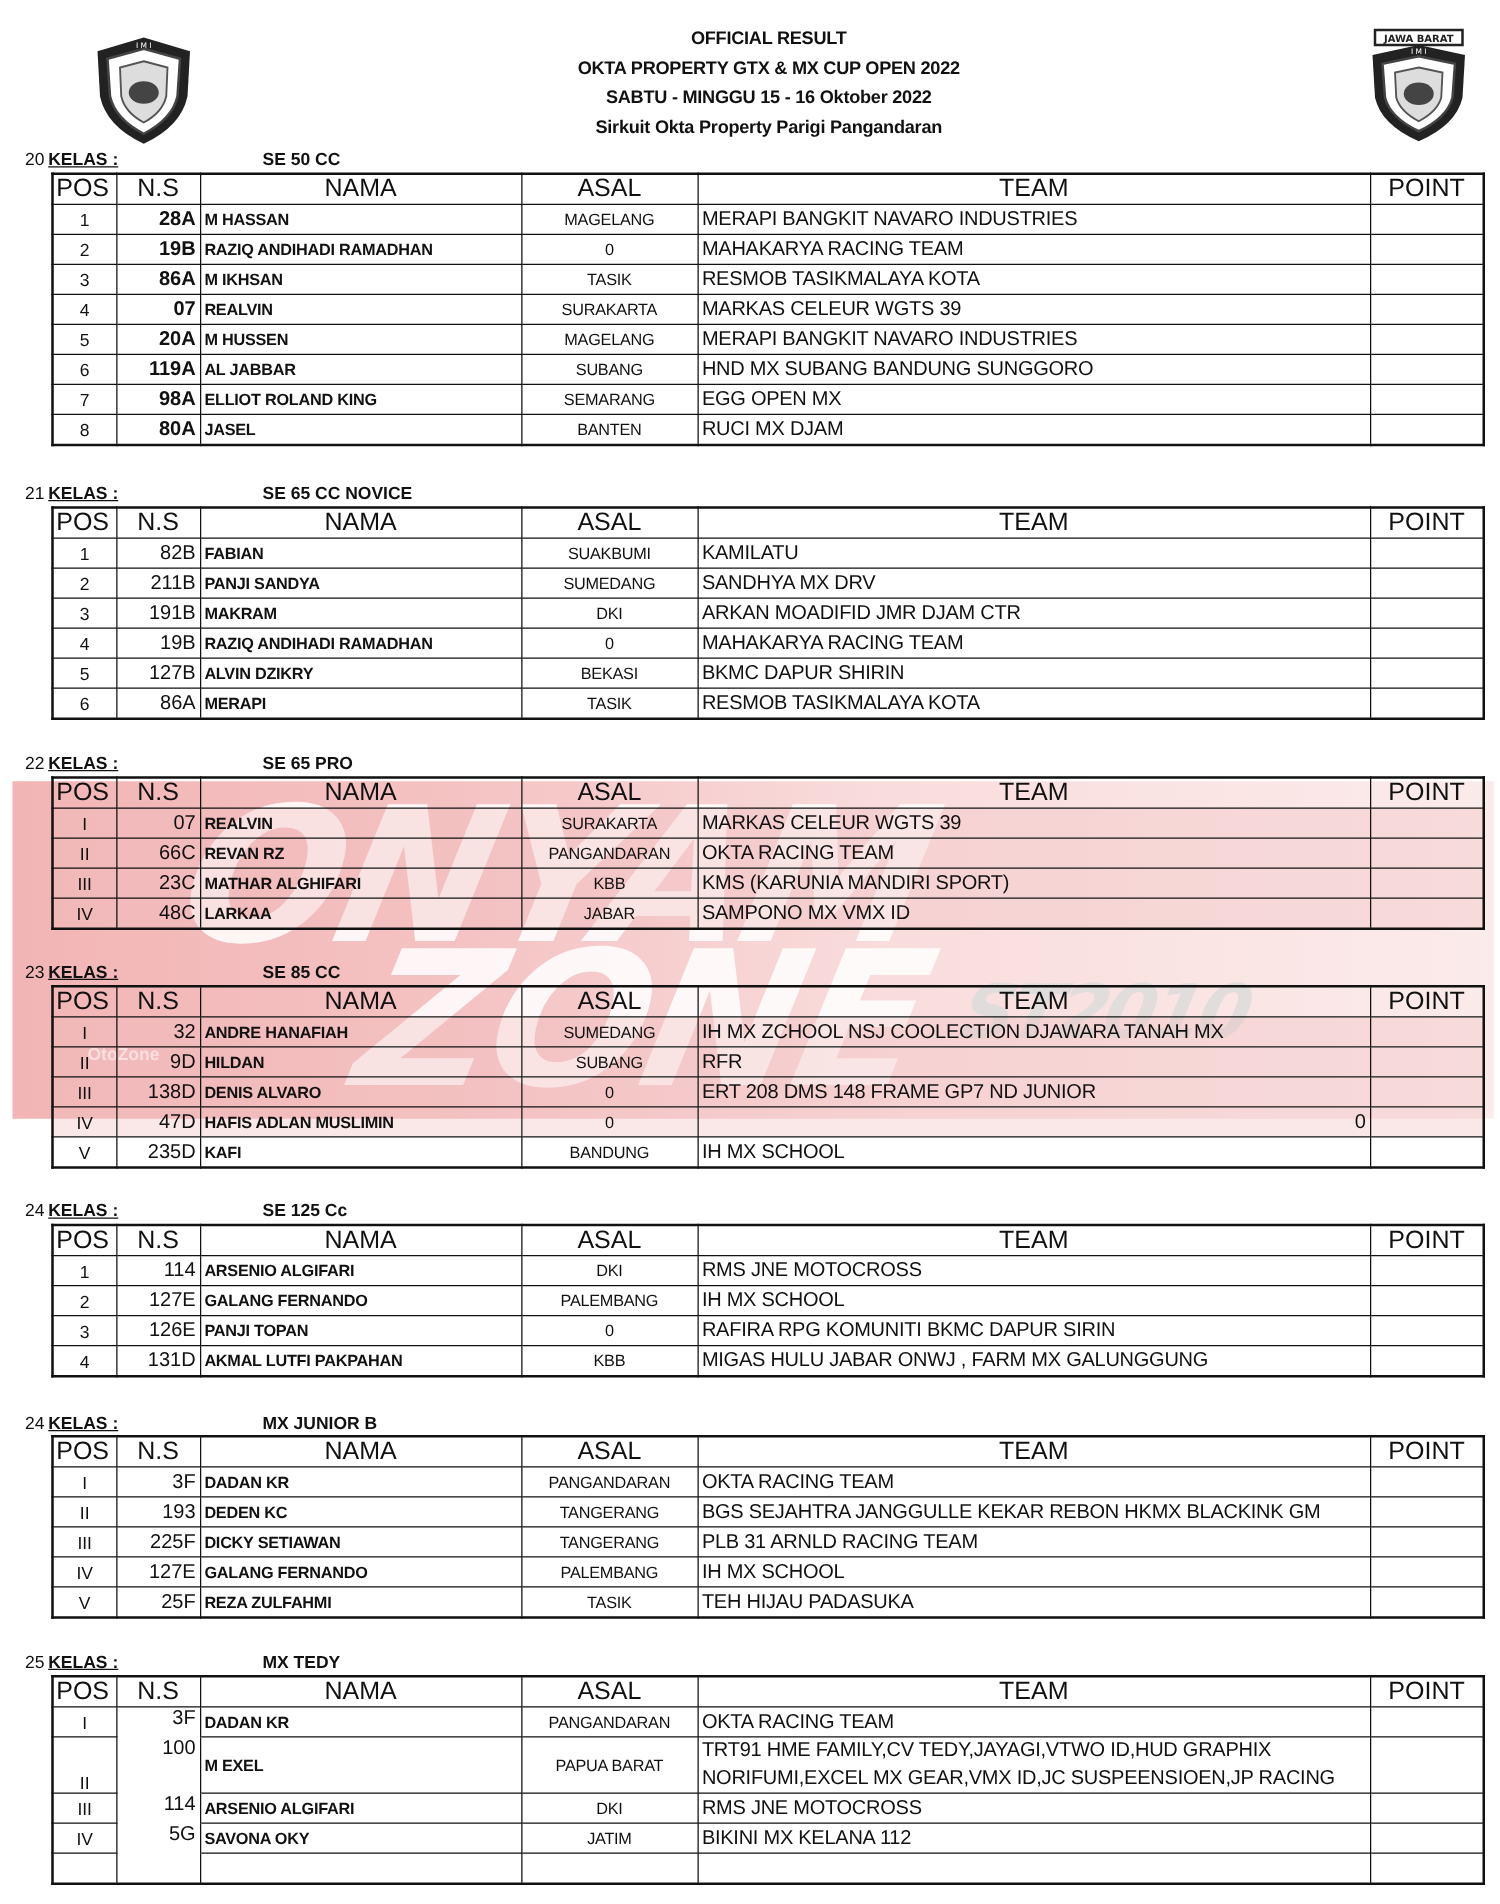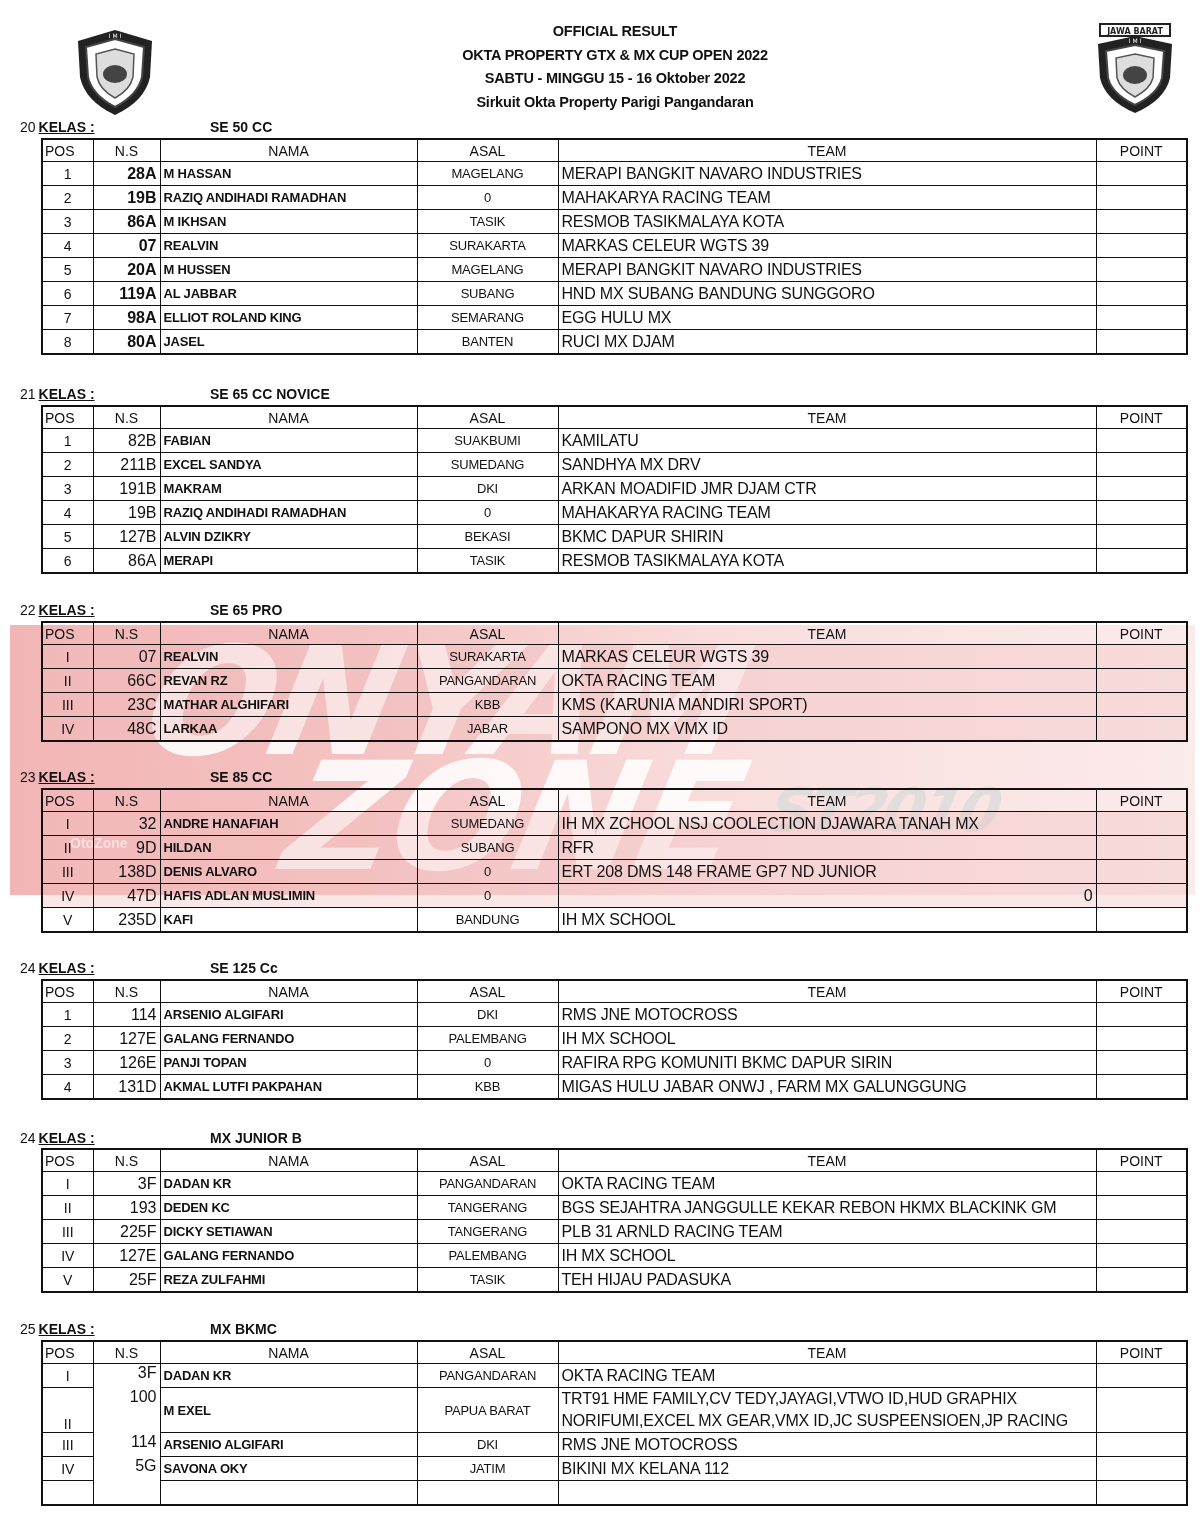--- a/index.html
+++ b/index.html
@@ -29,21 +29,21 @@
   .logo-left { left: 70px; top: 27px; width: 90px; height: 90px; }
   .logo-right { left: 1090px; top: 20px; width: 90px; height: 95px; }
   .kelas-line { position: absolute; left: 20px; height: 18px; font-size: 14px; font-weight: bold; white-space: nowrap; }
   .kelas-line .num { font-weight: normal; font-size: 14px; }
   .kelas-line .lbl { margin-left: 3px; text-decoration: underline; }
   .kelas-line .cls { position: absolute; left: 142px; top: 0; margin-left: 48px; }
 
   table.res { position: absolute; left: 41px; border-collapse: collapse; table-layout: fixed; width: 1145px;
     border: 2px solid #111; }
   table.res td, table.res th { border: 1.5px solid #111; padding: 0 3px; height: 23px; overflow: hidden; white-space: nowrap; }
-  table.res th { font-weight: normal; font-size: 14px; text-align: center; padding-top: 0; height: 21px; }
+  table.res th { font-weight: normal; font-size: 20px; text-align: center; padding-top: 0; height: 21px; }
   table.res th.pos { text-align: left; padding-left: 2px; }
   table.res td.pos { text-align: center; font-size: 14px; }
   table.res td.ns { text-align: right; font-size: 16px; }
   table.res td.ns.bold { font-weight: bold; }
   table.res td.nama { font-weight: bold; font-size: 13px; letter-spacing: -0.2px; }
   table.res td.asal { text-align: center; font-size: 13px; letter-spacing: -0.2px; }
   table.res td.team { font-size: 16px; letter-spacing: -0.2px; }
   table.res td.team.right { text-align: right; }
   table.res td.point { }
   table.res td.team.multi { white-space: normal; line-height: 22px; height: 44px; }
@@ -150,21 +150,21 @@
           <td class="nama">AL JABBAR</td>
           <td class="asal">SUBANG</td>
           <td class="team">HND MX SUBANG BANDUNG SUNGGORO</td>
           <td class="point"></td>
         </tr>
         <tr class="">
           <td class="pos">7</td>
           <td class="ns bold">98A</td>
           <td class="nama">ELLIOT ROLAND KING</td>
           <td class="asal">SEMARANG</td>
-          <td class="team">EGG HULU MX</td>
+          <td class="team">EGG OPEN MX</td>
           <td class="point"></td>
         </tr>
         <tr class="">
           <td class="pos">8</td>
           <td class="ns bold">80A</td>
           <td class="nama">JASEL</td>
           <td class="asal">BANTEN</td>
           <td class="team">RUCI MX DJAM</td>
           <td class="point"></td>
         </tr>
@@ -193,21 +193,21 @@
           <td class="pos">1</td>
           <td class="ns">82B</td>
           <td class="nama">FABIAN</td>
           <td class="asal">SUAKBUMI</td>
           <td class="team">KAMILATU</td>
           <td class="point"></td>
         </tr>
         <tr class="">
           <td class="pos">2</td>
           <td class="ns">211B</td>
-          <td class="nama">EXCEL SANDYA</td>
+          <td class="nama">PANJI SANDYA</td>
           <td class="asal">SUMEDANG</td>
           <td class="team">SANDHYA MX DRV</td>
           <td class="point"></td>
         </tr>
         <tr class="">
           <td class="pos">3</td>
           <td class="ns">191B</td>
           <td class="nama">MAKRAM</td>
           <td class="asal">DKI</td>
           <td class="team">ARKAN MOADIFID JMR DJAM CTR</td>
@@ -460,21 +460,21 @@
         <tr class="">
           <td class="pos">V</td>
           <td class="ns">25F</td>
           <td class="nama">REZA ZULFAHMI</td>
           <td class="asal">TASIK</td>
           <td class="team">TEH HIJAU PADASUKA</td>
           <td class="point"></td>
         </tr>
       </tbody>
     </table>
-    <div class="kelas-line" style="top: 1321px;"><span class="num">25</span><span class="lbl">KELAS :</span><span class="cls">MX BKMC</span></div>
+    <div class="kelas-line" style="top: 1321px;"><span class="num">25</span><span class="lbl">KELAS :</span><span class="cls">MX TEDY</span></div>
     <table class="res" style="top: 1340px;">
       <colgroup>
         <col style="width:51px">
         <col style="width:67px">
         <col style="width:257px">
         <col style="width:141px">
         <col style="width:538px">
         <col style="width:91px">
       </colgroup>
       <tbody>

